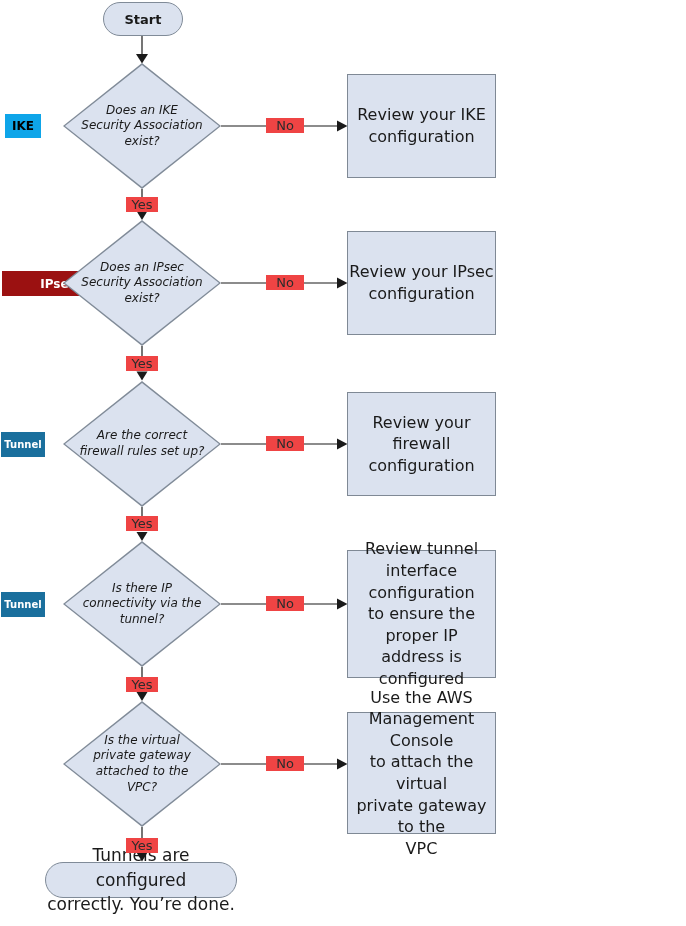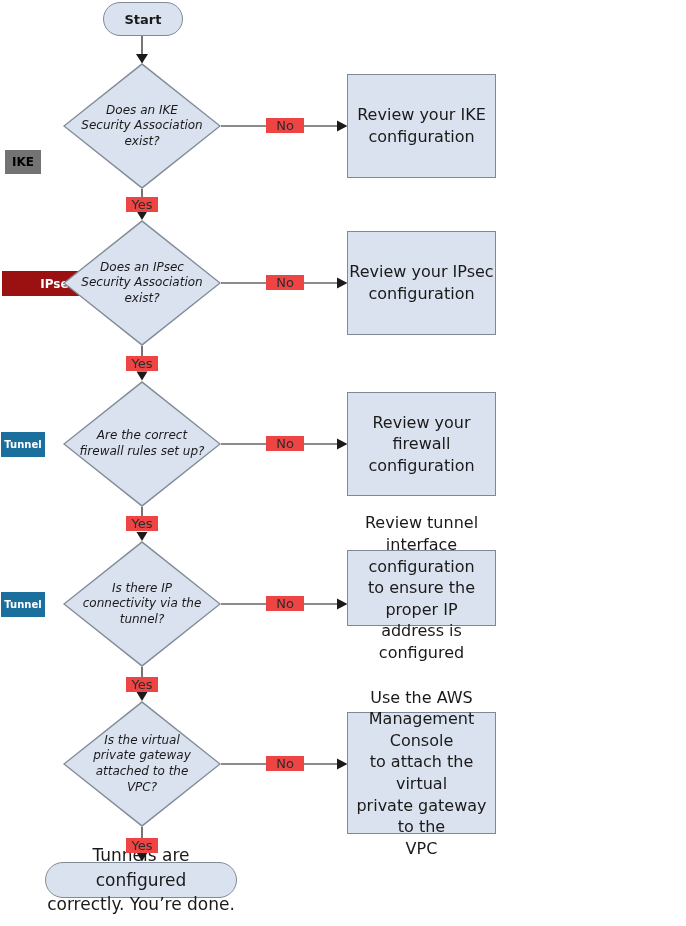--- a/index.html
+++ b/index.html
@@ -86,21 +86,21 @@
       <path d="M337 438.5 L337 449.5 L347.5 444 Z"></path>
       <path d="M337 598.5 L337 609.5 L347.5 604 Z"></path>
       <path d="M337 758.5 L337 769.5 L347.5 764 Z"></path>
     </g>
   </svg>
 
   <div class="stadium" id="start-node">Start</div>
   <div class="stadium" id="end-node">Tunnels are configured
 correctly. You’re done.</div>
 
-  <div class="badge" id="badge-ike" style="background: #737373; color: rgb(0, 0, 0); margin-top: 36px;">IKE</div>
+  <div class="badge" id="badge-ike" style="background: #0ea5e9; color: rgb(0, 0, 0);">IKE</div>
   <div class="diamond" style="top:63px">
     <div class="d-outer"></div>
     <div class="d-inner"></div>
     <div class="d-text">Does an IKE
 Security Association
 exist?</div>
   </div>
   <div class="action-box" style="top:74px">Review your IKE
 configuration</div>
   <div class="edge-label no-label" style="top:118px">No</div>
@@ -132,21 +132,21 @@
   <div class="edge-label yes-label" style="top:516px">Yes</div>
 
   <div class="badge" id="badge-tunnel-ip" style="background: rgb(26, 111, 157); color: rgb(255, 255, 255);">Tunnel</div>
   <div class="diamond" style="top:541px">
     <div class="d-outer"></div>
     <div class="d-inner"></div>
     <div class="d-text">Is there IP
 connectivity via the
 tunnel?</div>
   </div>
-  <div class="action-box" style="top:550px; height:76px">Review tunnel
+  <div class="action-box" style="top:550px; height:128px">Review tunnel
 interface configuration
 to ensure the proper IP
 address is configured</div>
   <div class="edge-label no-label" style="top:596px">No</div>
   <div class="edge-label yes-label" style="top:677px">Yes</div>
 
   <div class="diamond" style="top:701px">
     <div class="d-outer"></div>
     <div class="d-inner"></div>
     <div class="d-text">Is the virtual

